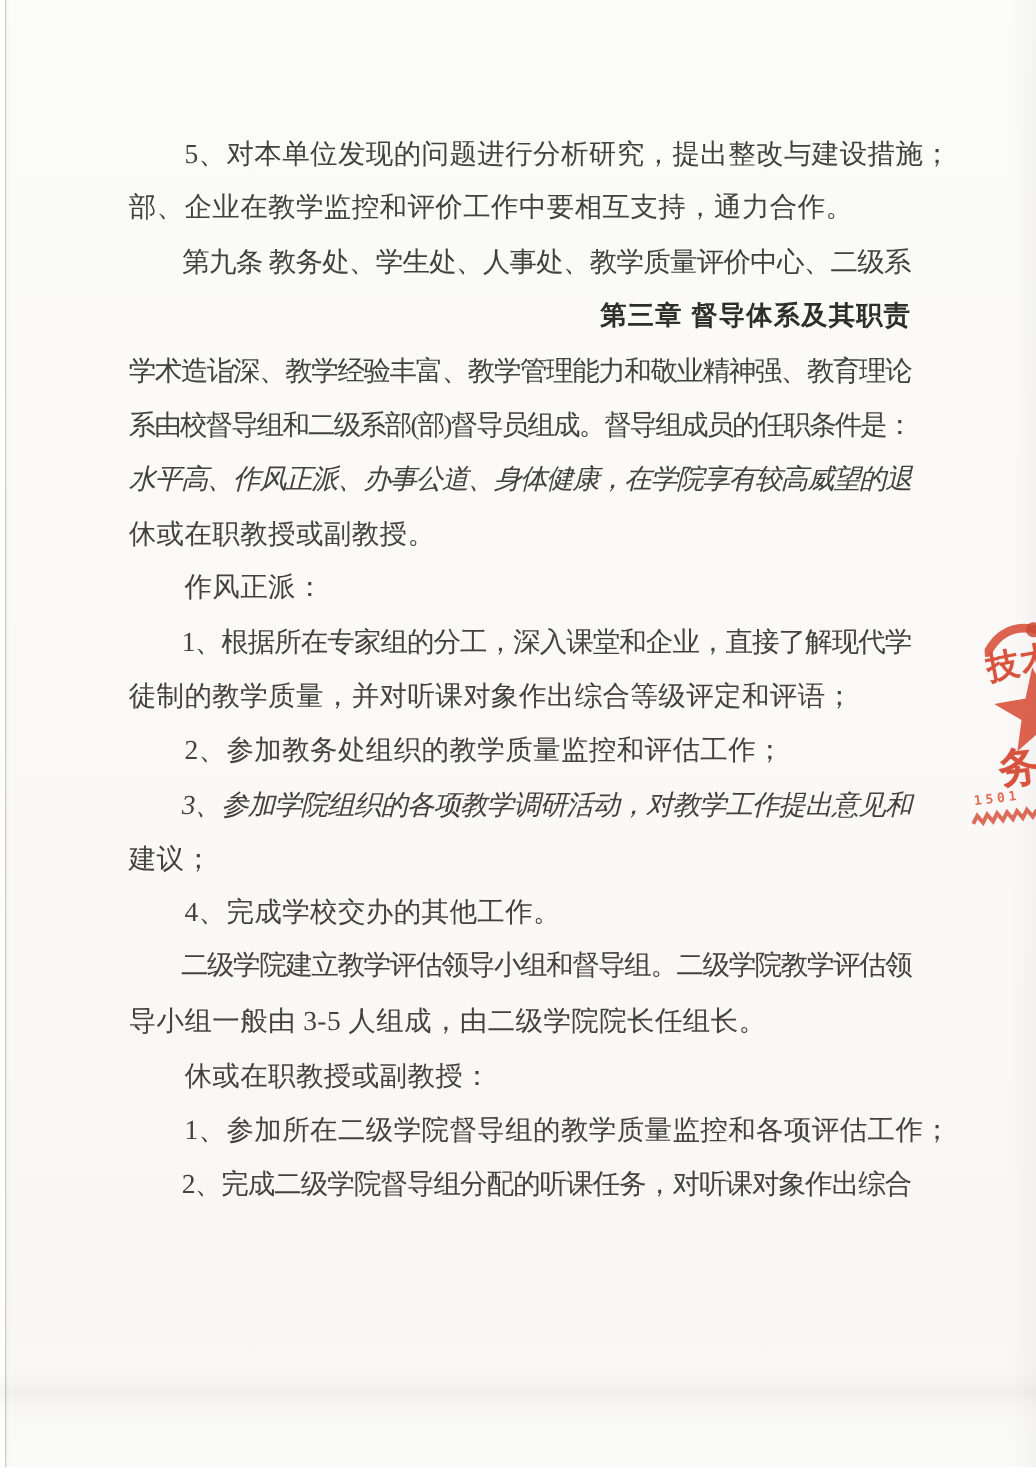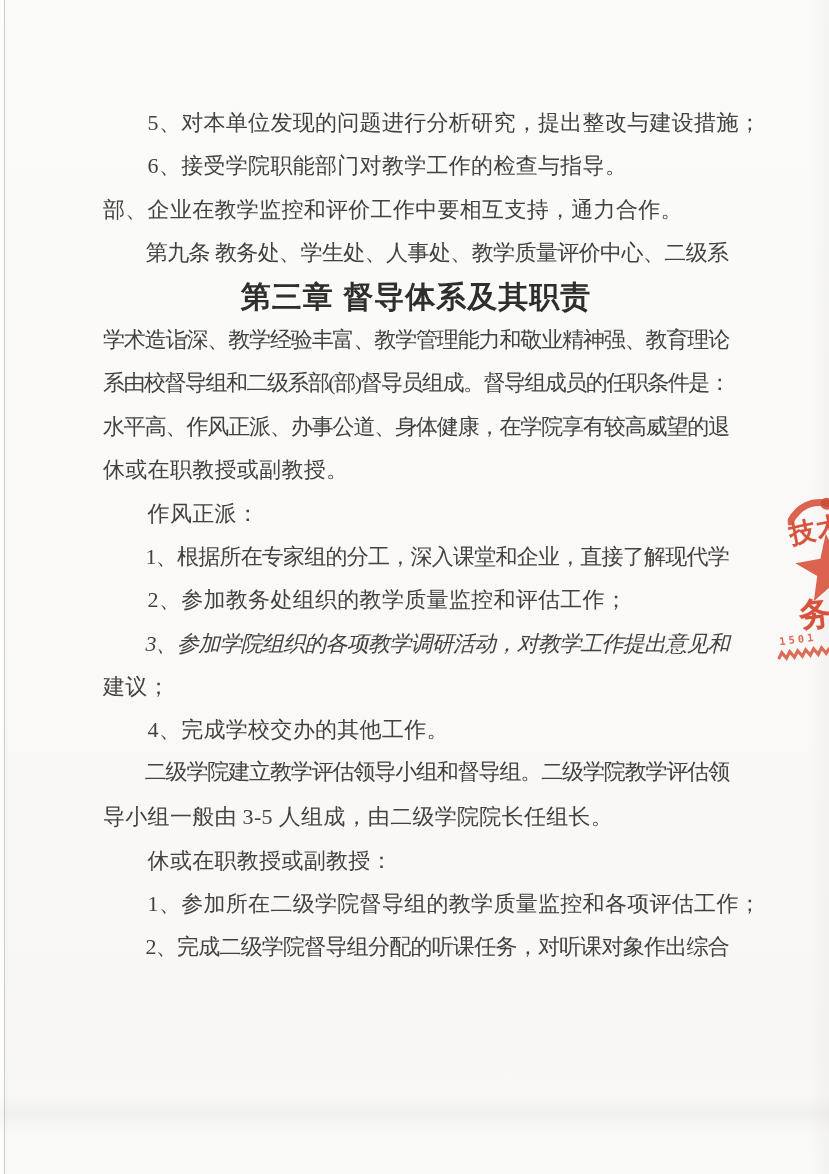--- a/index.html
+++ b/index.html
@@ -46,23 +46,23 @@
     height: 43.4px;
     line-height: 43.4px;
     font-size: 22px;
     white-space: nowrap;
     letter-spacing: 0.3px;
     text-align: left;
   }
   .line.heading {
     font-family: "Liberation Sans", "DejaVu Sans", sans-serif;
     font-weight: 700;
-    font-size: 30px;
+    font-size: 21px;
     color: #2e2e2c;
-    text-align: center;
+    text-align: right;
     white-space: nowrap;
     letter-spacing: 1px;
   }
   
   .stamp { position: absolute; left: 0; top: 0; width: 100%; height: 100%; pointer-events: none; opacity: 0.92; }
   .stamp * { color: #d5452e; }
   .seal-arc { position: absolute; left: 787px; top: 496px; transform: rotate(-4deg); }
   .seal-top-text {
     position: absolute; left: 789px; top: 512px; width: 60px;
     font-size: 26px; font-weight: 700; white-space: nowrap;
@@ -92,30 +92,30 @@
 
 <div class="page">
 
   <div class="scan-left-strip"></div>
   <div class="scan-left-line"></div>
   <div class="scan-bottom-band"></div>
   <div class="scan-right-shade"></div>
 
   <div class="content">
       <div class="line">　　5、对本单位发现的问题进行分析研究，提出整改与建设措施；</div>
-      <div class="line">　　6、接受学院职能部门对教学工作的检查与指导。</div>
       <div class="line">部、企业在教学监控和评价工作中要相互支持，通力合作。</div>
       <div class="line" style="letter-spacing: -0.6px;">　　第九条 教务处、学生处、人事处、教学质量评价中心、二级系</div>
       <div class="line heading">第三章 督导体系及其职责</div>
       <div class="line" style="letter-spacing: -1.13333px;">学术造诣深、教学经验丰富、教学管理能力和敬业精神强、教育理论</div>
       <div class="line" style="letter-spacing: -1.5125px;">系由校督导组和二级系部(部)督导员组成。督导组成员的任职条件是：</div>
-      <div class="line" style="letter-spacing: -1.13333px;">水平高、作风正派、办事公道、身体健康，在学院享有较高威望的退</div>
+      <div class="line" style="letter-spacing: -1.13333px; font-style: italic;">水平高、作风正派、办事公道、身体健康，在学院享有较高威望的退</div>
       <div class="line">休或在职教授或副教授。</div>
       <div class="line">　　作风正派：</div>
       <div class="line" style="letter-spacing: -0.766667px;">　　1、根据所在专家组的分工，深入课堂和企业，直接了解现代学</div>
+      <div class="line">徒制的教学质量，并对听课对象作出综合等级评定和评语；</div>
       <div class="line">　　2、参加教务处组织的教学质量监控和评估工作；</div>
       <div class="line" style="letter-spacing: -0.766667px; font-style: italic;">　　3、参加学院组织的各项教学调研活动，对教学工作提出意见和</div>
       <div class="line">建议；</div>
       <div class="line">　　4、完成学校交办的其他工作。</div>
       <div class="line" style="letter-spacing: -1.13333px; font-family: Liberation Mono, monospace;">　　二级学院建立教学评估领导小组和督导组。二级学院教学评估领</div>
       <div class="line">导小组一般由 3-5 人组成，由二级学院院长任组长。</div>
       <div class="line">　　休或在职教授或副教授：</div>
       <div class="line">　　1、参加所在二级学院督导组的教学质量监控和各项评估工作；</div>
       <div class="line" style="letter-spacing: -0.766667px;">　　2、完成二级学院督导组分配的听课任务，对听课对象作出综合</div>
     </div>

